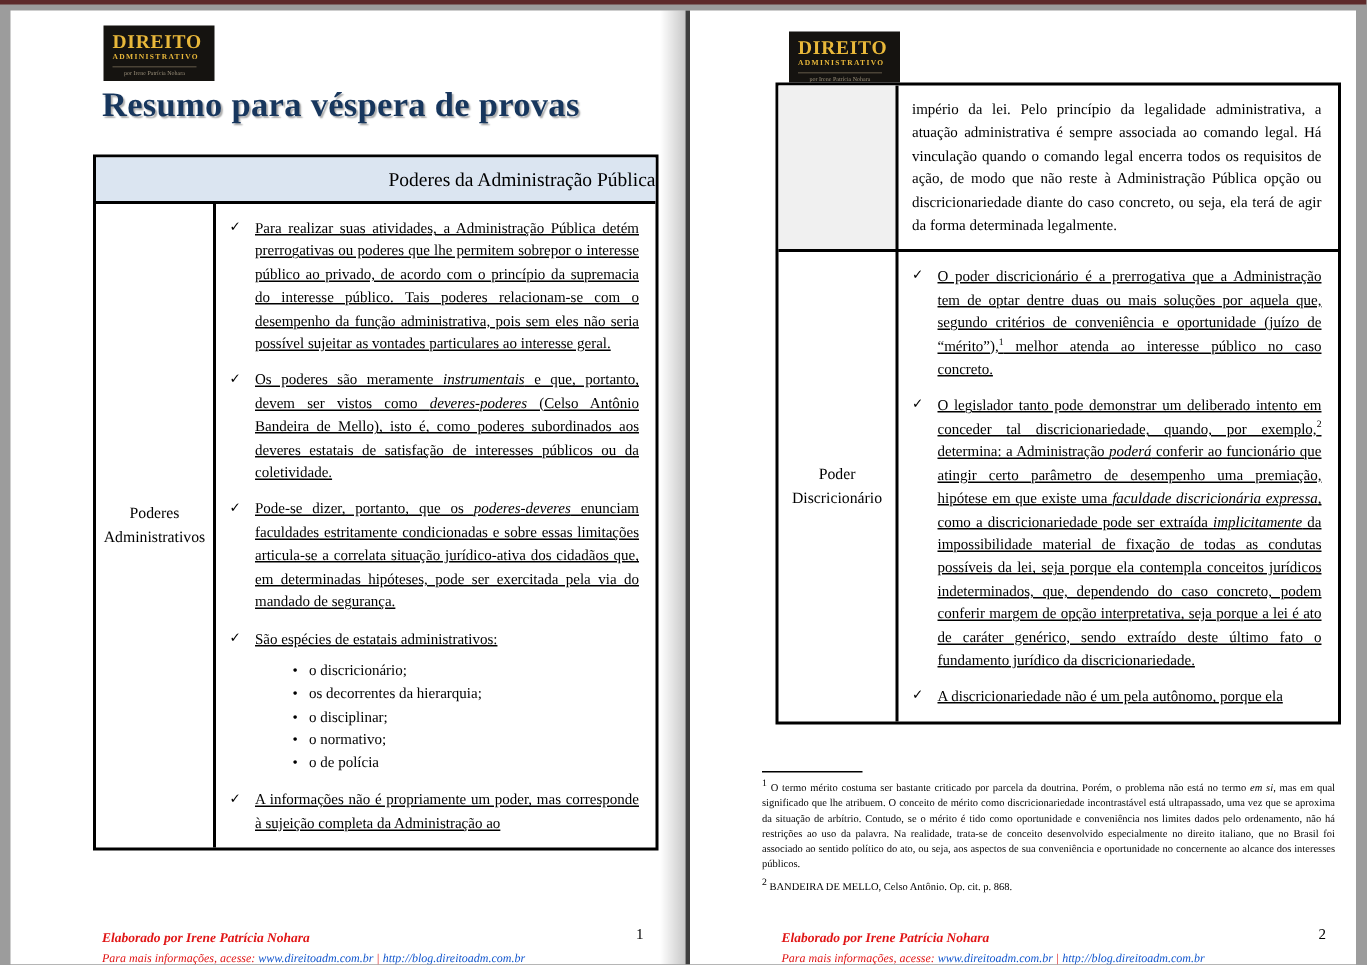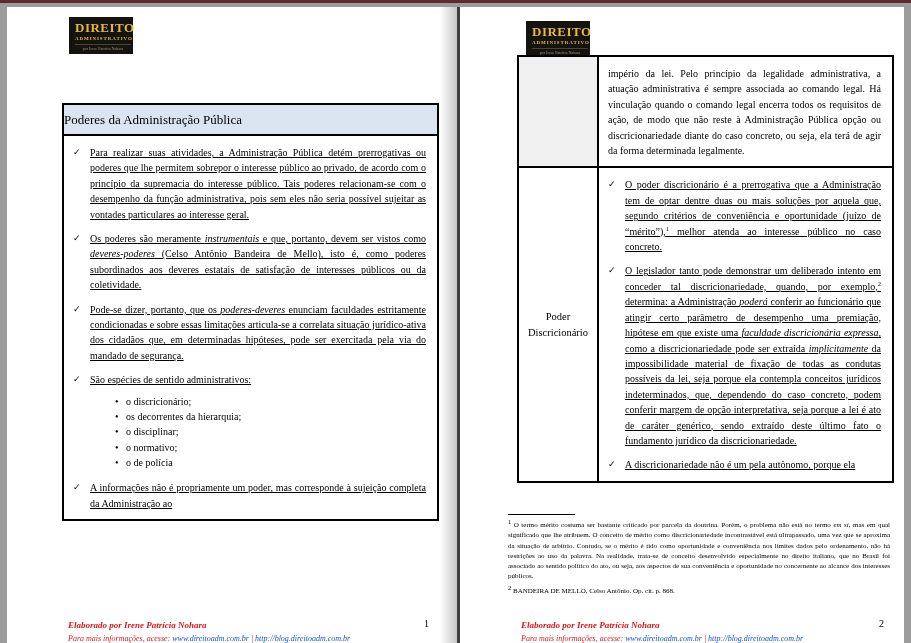--- a/index.html
+++ b/index.html
@@ -15,41 +15,41 @@
   .page-1::after{
     content:"";position:absolute;top:0;right:0;width:17px;height:100%;
     background:linear-gradient(to right, rgba(0,0,0,0), rgba(0,0,0,0.22));
     pointer-events:none;
   }
   .page-2{left:460px;width:444px;}
 
   
   .logo{
     position:absolute;background:#151310;text-align:center;
-    padding:4px 2px 2px 6px;width:56px;
+    padding:4px 12px 2px 6px;width:56px;
   }
   .page-1 .logo{left:62px;top:10px;}
   .page-2 .logo{left:66px;top:14px;}
   .logo-l1{font-size:13px;font-weight:bold;color:#e9b83a;letter-spacing:0.5px;line-height:1.05;}
   .logo-l2{font-size:5px;font-weight:bold;color:#e9b83a;letter-spacing:0.9px;line-height:1.5;}
   .logo-l3{font-size:4px;color:#9a8f7a;border-top:1px solid #4a4336;margin-top:2px;padding-top:1px;line-height:1.4;}
 
   
   .doc-title{
     position:absolute;left:61px;top:50px;width:380px;
     font-size:23px;font-weight:bold;color:#17365d;letter-spacing:0.2px;
     text-shadow:1.2px 1.5px 1px #adadad;
   }
 
   
   .tbl{position:absolute;border:2px solid #000;background:#fff;}
   .t1{left:55px;top:96px;width:373px;}
   .t2{left:57px;top:48px;width:373px;}
   .tbl-header{
-    background:#dbe5f1;border-bottom:2px solid #000;text-align:left;
+    background:#dbe5f1;border-bottom:2px solid #000;text-align:right;
     font-size:13px;padding:7px 0 6px 0;color:#000;
   }
   .tbl-row{display:flex;}
   .tbl-row + .tbl-row{border-top:2px solid #000;}
   .label-cell{
     width:80px;flex:none;border-right:2px solid #000;
     display:flex;align-items:center;justify-content:center;
     text-align:center;font-size:10.5px;line-height:1.45;padding:0;
     box-sizing:border-box;
   }
@@ -91,44 +91,46 @@
 <div class="topbar"></div>
 
 <div class="page page-1">
 
   <div class="logo">
     <div class="logo-l1">DIREITO</div>
     <div class="logo-l2">ADMINISTRATIVO</div>
     <div class="logo-l3">por Irene Patrícia Nohara</div>
   </div>
 
+  <div class="doc-title">Resumo para véspera de provas</div>
 
   <div class="tbl t1">
     <div class="tbl-header">Poderes da Administração Pública</div>
     <div class="tbl-row">
+      <div class="label-cell">Poderes Administrativos</div>
       <div class="content-cell">
 
         <div class="bullet">
           <span class="chk">✓</span>
           <div class="btxt"><span>Para realizar suas atividades, a Administração Pública detém prerrogativas ou poderes que lhe permitem sobrepor o interesse público ao privado, de acordo com o princípio da supremacia do interesse público. Tais poderes relacionam-se com o desempenho da função administrativa, pois sem eles não seria possível sujeitar as vontades particulares ao interesse geral.</span></div>
         </div>
 
         <div class="bullet">
           <span class="chk">✓</span>
           <div class="btxt"><span>Os poderes são meramente </span><span class="it">instrumentais</span><span> e que, portanto, devem ser vistos como </span><span class="it">deveres-poderes</span><span> (Celso Antônio Bandeira de Mello), isto é, como poderes subordinados aos deveres estatais de satisfação de interesses públicos ou da coletividade.</span></div>
         </div>
 
         <div class="bullet">
           <span class="chk">✓</span>
           <div class="btxt"><span>Pode-se dizer, portanto, que os </span><span class="it">poderes-deveres</span><span> enunciam faculdades estritamente condicionadas e sobre essas limitações articula-se a correlata situação jurídico-ativa dos cidadãos que, em determinadas hipóteses, pode ser exercitada pela via do mandado de segurança.</span></div>
         </div>
 
         <div class="bullet" style="margin-bottom:6px;">
           <span class="chk">✓</span>
-          <div class="btxt"><span>São espécies de sentido administrativos:</span></div>
+          <div class="btxt"><span>São espécies de estatais administrativos:</span></div>
         </div>
 
         <div class="subs">
           <div class="sub">
             <span class="dot">•</span>
             <span>o discricionário;</span>
           </div>
           <div class="sub">
             <span class="dot">•</span>
             <span>os decorrentes da hierarquia;</span>

